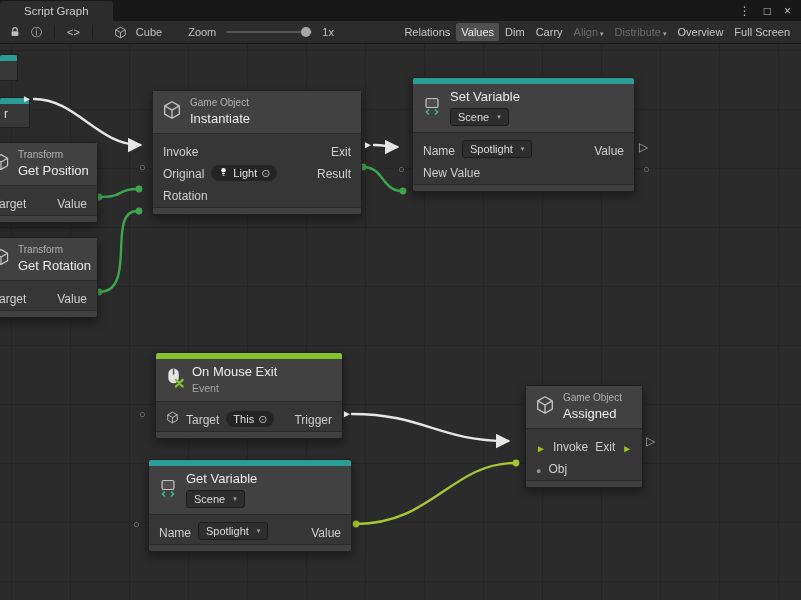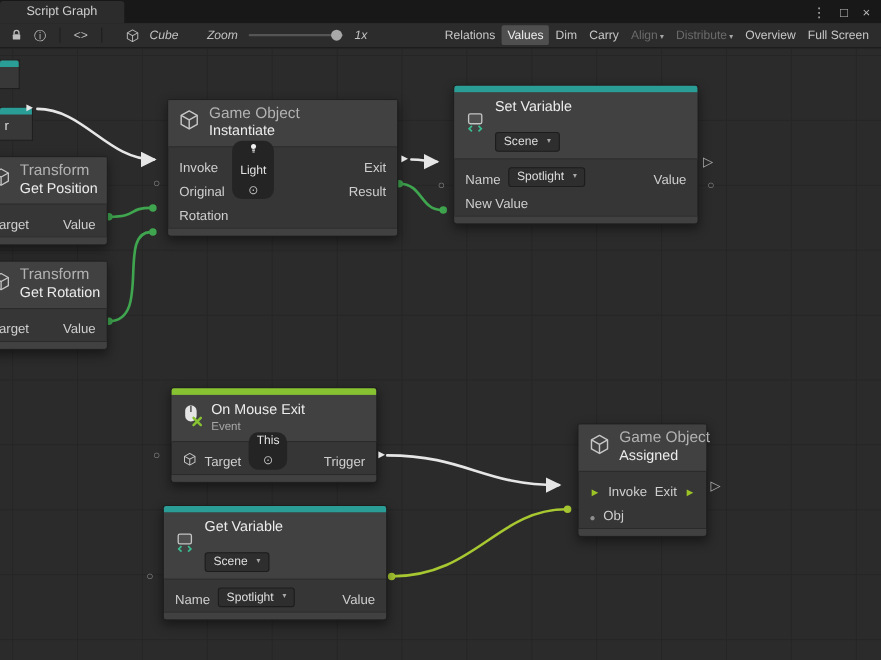--- a/index.html
+++ b/index.html
@@ -12,21 +12,21 @@
   .tab { background:#2c2c2c; padding:0 24px; display:flex; align-items:center;
          font-size:11.5px; color:#cfcfcf; border-radius:3px 3px 0 0; margin-top:1px; }
   .tab-spacer { flex:1; }
   .winctl { display:flex; align-items:center; gap:13px; padding:0 10px; color:#bdbdbd; font-size:12px; }
 
   
   .toolbar { height:23px; background:#2c2c2c; border-bottom:1px solid #161616;
              display:flex; align-items:center; font-size:11px; color:#c2c2c2; padding:0 4px; }
   .ticon { display:flex; align-items:center; margin:0 5px; }
   .sep { width:1px; height:14px; background:#1f1f1f; margin:0 7px; }
-  .tlabel { margin:0 4px; white-space:nowrap;font-style:italic; }
+  .tlabel { margin:0 4px; white-space:nowrap; }
   .zoom-track { width:86px; height:2px; background:#555; border-radius:1px; position:relative; margin:0 6px; }
   .zoom-handle { position:absolute; right:1px; top:-4px; width:10px; height:10px; border-radius:50%; background:#a8a8a8; }
   .tbtns { margin-left:auto; display:flex; gap:1px; padding-right:2px; }
   .tbtn { padding:3px 5px; border-radius:2px; white-space:nowrap; color:#c8c8c8; }
   .tbtn.active { background:#4f4f4f; color:#ececec; }
   .tbtn.disabled { color:#6b6b6b; }
   .tbtn .darr, .dd .darr { font-size:7px; color:#a8a8a8; margin-left:2px; }
 
   
   .canvas { position:relative; width:801px; height:556px; overflow:hidden;
@@ -38,34 +38,34 @@
 
   
   .node { position:absolute; background:#363636; border:1px solid #1f1f1f; border-radius:3px;
           box-shadow:0 4px 10px rgba(0,0,0,.45); }
   .accent { height:6px; border-radius:2px 2px 0 0; }
   .accent.teal { background:#2a9d96; }
   .accent.lime { background:#86c232; }
   .nhead { display:flex; align-items:center; gap:8px; padding:5px 9px 6px;
            background:#414141; border-bottom:1px solid #2a2a2a; }
   .htext { display:flex; flex-direction:column; gap:2px; }
-  .cat { font-size:14px; line-height:13px; color:#b2b2b2; white-space:nowrap; }
+  .cat { font-size:10px; line-height:13px; color:#b2b2b2; white-space:nowrap; }
   .title { font-size:13px; line-height:16px; color:#ececec; white-space:nowrap; }
   .subtitle { font-size:10.5px; line-height:13px; color:#a8a8a8; }
   .rows { padding:3px 0 4px; }
   .row { display:flex; align-items:flex-end; height:22px; padding:0 10px; gap:7px;
          font-size:12px; color:#cfcfcf; white-space:nowrap; }
   .right { margin-left:auto; }
   .nfoot { height:7px; background:#414141; border-top:1px solid #2a2a2a; border-radius:0 0 2px 2px; }
 
   .dd { display:inline-flex; align-items:center; gap:6px; background:#2e2e2e; border:1px solid #1c1c1c;
         border-radius:3px; padding:1px 7px; font-size:11px; color:#dedede; line-height:14px; }
-  .dd.hdr { margin-top:13px; align-self:flex-start; }
+  .dd.hdr { margin-top:1px; align-self:flex-start; }
   .objfield { display:inline-flex; align-items:center; gap:4px; background:#242424; border-radius:9px;
-              padding:1px 7px; font-size:11px; color:#e2e2e2; line-height:14px;flex-direction:column; }
+              padding:1px 7px; font-size:11px; color:#e2e2e2; line-height:14px; }
   .picker { color:#bdbdbd; font-size:11px; }
 
   .frag { position:absolute; background:#383838; border:1px solid #1f1f1f; border-left:none; }
   .frag .ftext { display:block; font-size:12px; color:#dcdcdc; padding:3px 0 0 4px; }
 
   
   .port { position:absolute; line-height:12px; }
   .port.circ { color:#909090; font-size:11px; }
   .port.tri-open { color:#a8a8a8; font-size:12px; }
   .port.tri { color:#e6e6e6; font-size:10px; }

